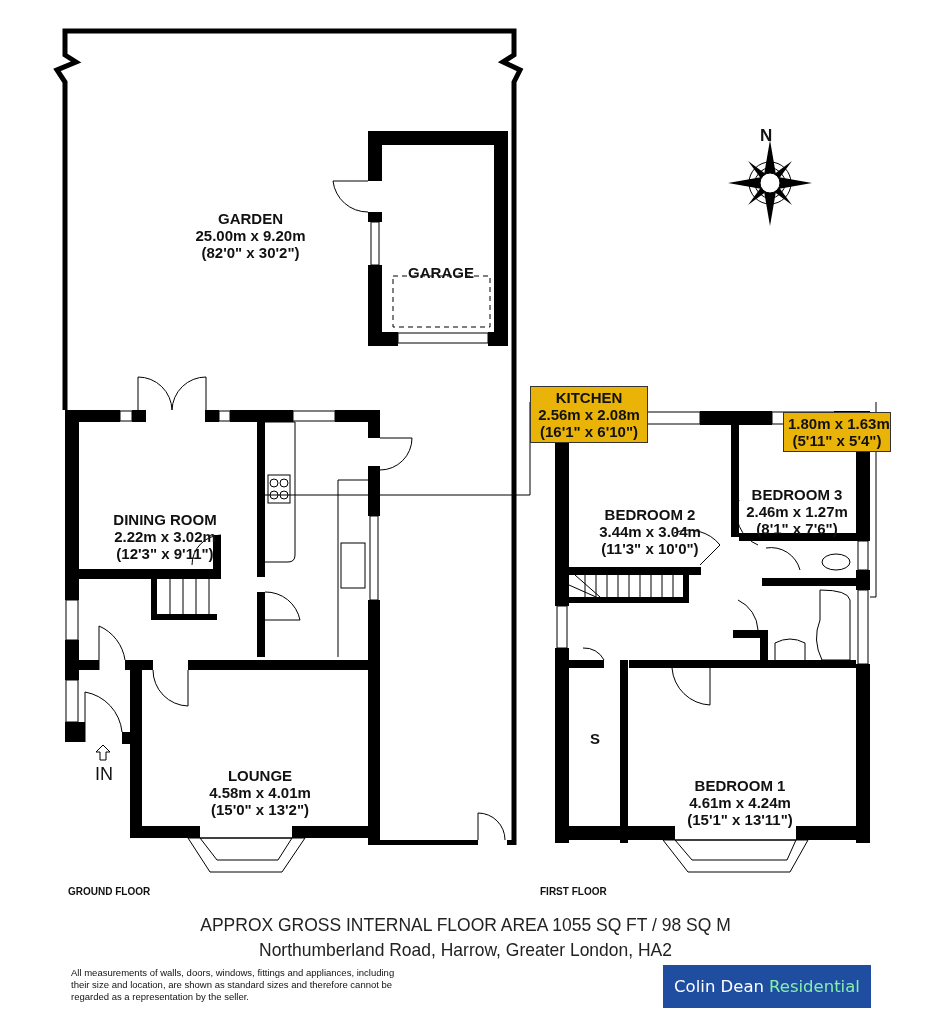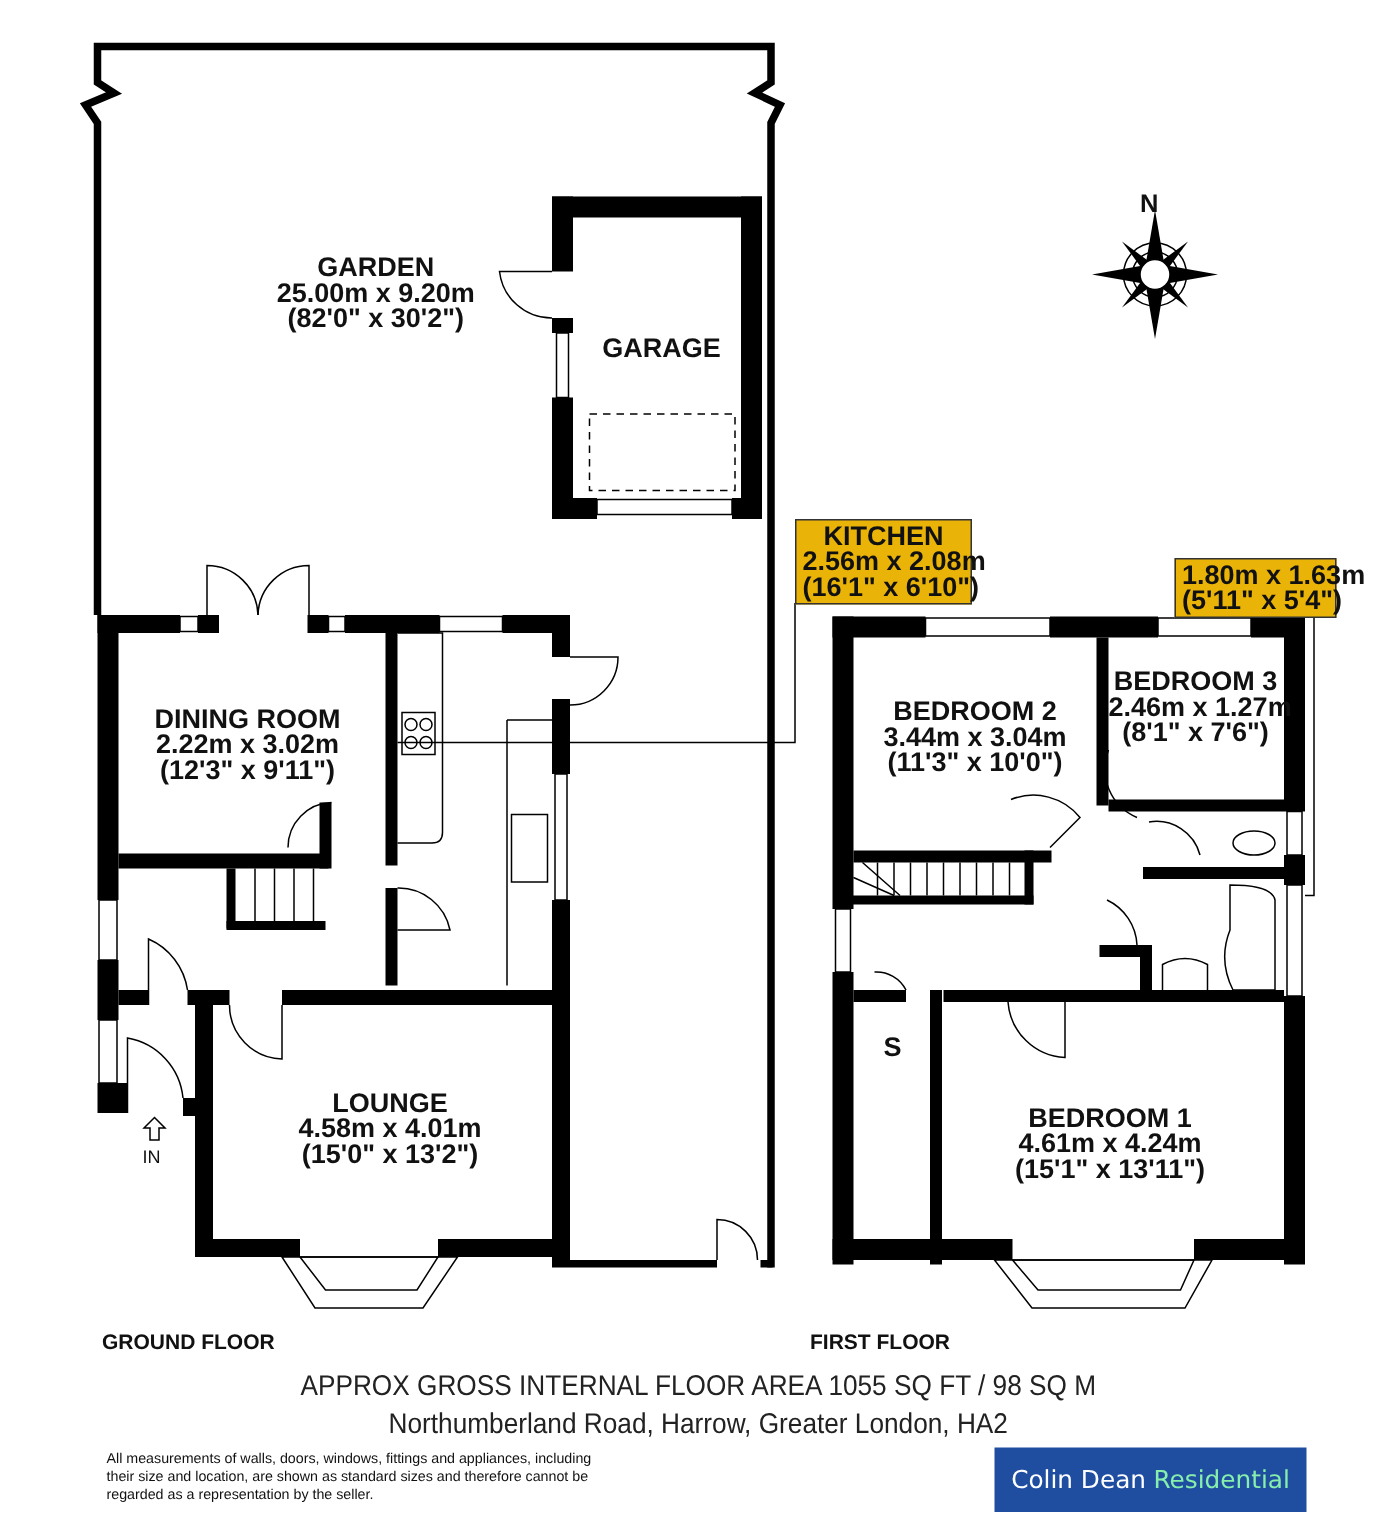--- a/index.html
+++ b/index.html
@@ -1,29 +1,29 @@
 <!DOCTYPE html>
 <html><head>
 <meta charset="utf-8">
 <style>
   html, body { margin: 0; padding: 0; background: #ffffff; }
   body { width: 931px; height: 1024px; position: relative; overflow: hidden; font-family: "Liberation Sans", sans-serif; color: #111; }
   #plan { position: absolute; left: 0; top: 0; width: 931px; height: 1024px; }
-  .lbl { position: absolute; text-align: center; font-family: "Liberation Sans", sans-serif; font-weight: bold; color: #111; line-height: 17px; font-size: 18px; white-space: nowrap; }
+  .lbl { position: absolute; text-align: center; font-family: "Liberation Sans", sans-serif; font-weight: bold; color: #111; line-height: 17px; font-size: 15px; white-space: nowrap; margin-top: 40px; }
   .lbl .name { display: block; }
   .lbl .dim { display: block; text-align: center; }
   .boxed { background: #eab308; border: 1px solid #333; padding: 2px 4px; }
-  .floor-title { position: absolute; font-weight: bold; font-size: 14px; font-family: "Liberation Sans", sans-serif; }
+  .floor-title { position: absolute; font-weight: bold; font-size: 10px; font-family: "Liberation Sans", sans-serif; }
   .area-line { position: absolute; width: 931px; left: 0; text-align: center; font-family: "Liberation Sans", sans-serif; font-size: 19px; color: #222; transform: scaleX(0.92); }
   .disclaimer { position: absolute; left: 71px; top: 967px; width: 340px; font-family: "Liberation Sans", sans-serif; font-size: 9.5px; line-height: 12px; color: #111; }
   .brand { position: absolute; left: 663px; top: 965px; width: 208px; height: 43px; background: #1f4ea1; display: flex; align-items: center; justify-content: center; font-family: "DejaVu Sans", sans-serif; font-size: 16.5px; }
   .brand .b1 { color: #ffffff; margin-right: 5px; text-align: center; }
   .brand .b2 { color: #86efac; }
   .north { position: absolute; left: 760px; top: 126px; font-weight: bold; font-size: 17px; font-family: "Liberation Sans", sans-serif; }
-  .in-lbl { position: absolute; left: 95px; top: 764px; font-size: 12px; font-family: "Liberation Sans", sans-serif; }
+  .in-lbl { position: absolute; left: 95px; top: 764px; font-size: 18px; font-family: "Liberation Sans", sans-serif; }
 </style>
 </head>
 <body>
 
 <svg id="plan" viewBox="0 0 931 1024" xmlns="http://www.w3.org/2000/svg">
   <g fill="none" stroke="#000" stroke-width="5">
 
     <polyline points="65,410 65,82 57,70 76,62 65,55 65,31 514,31 514,55 503,62 520,70 514,82 514,845"></polyline>
   </g>
 

